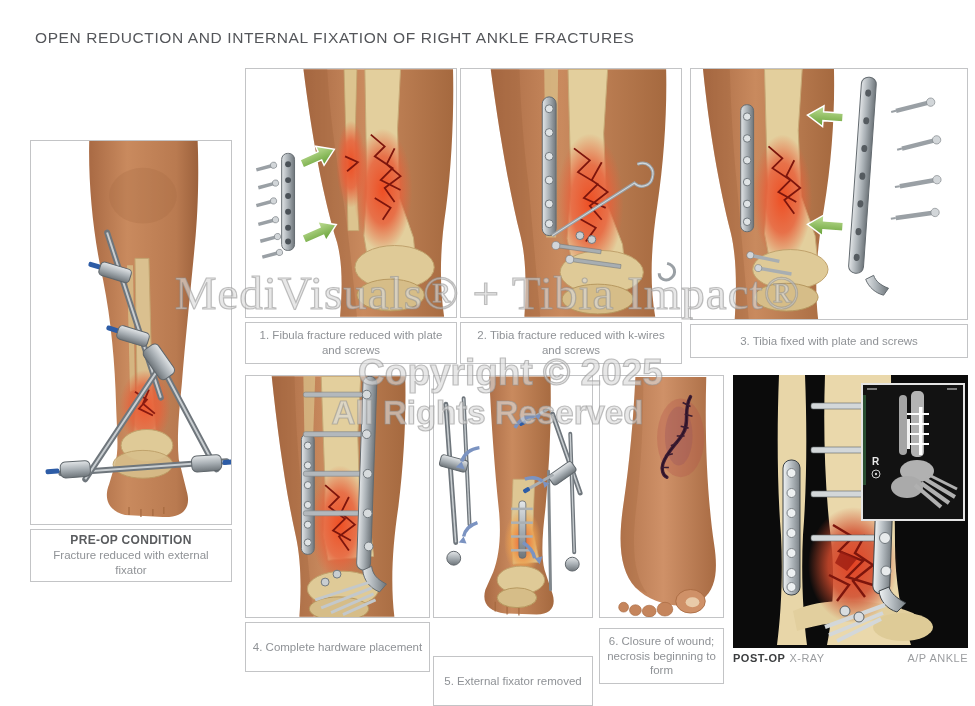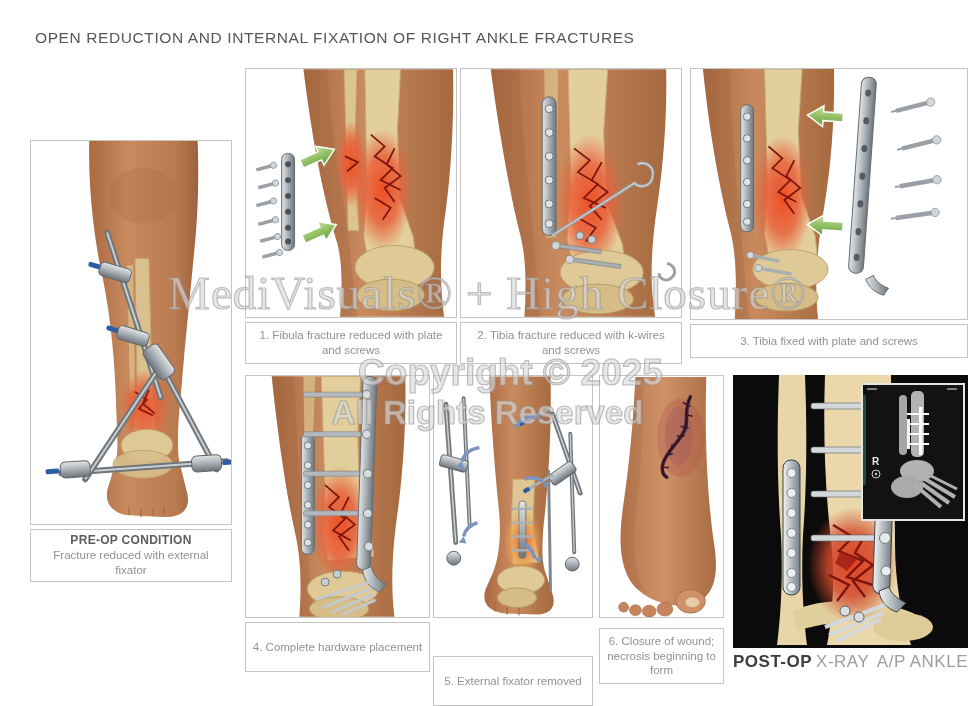--- a/index.html
+++ b/index.html
@@ -12,21 +12,21 @@
   .capbox{position:absolute;background:#fff;border:1px solid var(--panel-border,#c3c4c6);
           box-sizing:border-box;display:flex;flex-direction:column;justify-content:center;
           text-align:center;font-size:11.5px;line-height:1.3;color:var(--caption-color,#8f9296);
           padding:16px 6px;}
   .cap-head{font-weight:700;font-size:12px;letter-spacing:.3px;color:var(--heading-color,#5a5c5f);}
   .cap-body{color:var(--caption-color,#979a9d);}
   .postop-img{position:absolute;left:733px;top:375px;width:235px;height:273px;background:var(--xray-bg,#0b0b0b);overflow:hidden;}
   .xray-inset{position:absolute;left:128px;top:8px;width:100px;height:134px;border:2px solid #e4e4e4;
               box-sizing:content-box;background:#121212;}
   .postop-cap{position:absolute;left:733px;top:652px;width:235px;display:flex;justify-content:space-between;
-              font-size:17px;letter-spacing:.5px;color:#9b9da0;}
+              font-size:11px;letter-spacing:.5px;color:#9b9da0;}
   .postop-cap .b{font-weight:700;color:#3b3d3f;}
   .postop-cap .lt{margin-left:4px;}
   svg{display:block;}
   .wm{position:absolute;left:0;width:975px;text-align:center;pointer-events:none;
       color:rgba(255,255,255,.45);-webkit-text-stroke:1.2px rgba(145,145,145,.55);
       text-shadow:0 0 1px rgba(130,130,130,.35);z-index:50;}
   .wm1{top:266px;font-family:"Liberation Serif",serif;font-size:47px;letter-spacing:1px;}
   .wm2{top:352px;font-weight:700;font-size:37px;padding-left:23px;}
   .wm3{top:394px;font-weight:700;font-size:33px;}
 </style>
@@ -597,18 +597,18 @@
         <circle cx="13" cy="89" r="1.2" fill="#cfcfcf"></circle>
       </svg>
     </div>
   </div>
   <div class="postop-cap">
     <span><span class="b">POST-OP</span><span class="lt">X-RAY</span></span>
     <span>A/P ANKLE</span>
   </div>
 
   <div>
-    <div class="wm wm1">MediVisuals® + High Closure®</div>
+    <div class="wm wm1">MediVisuals® + Tibia Impact®</div>
     <div class="wm wm2">Copyright © 2025</div>
     <div class="wm wm3">All Rights Reserved</div>
   </div>
 
 </div>
 
 </body></html>

